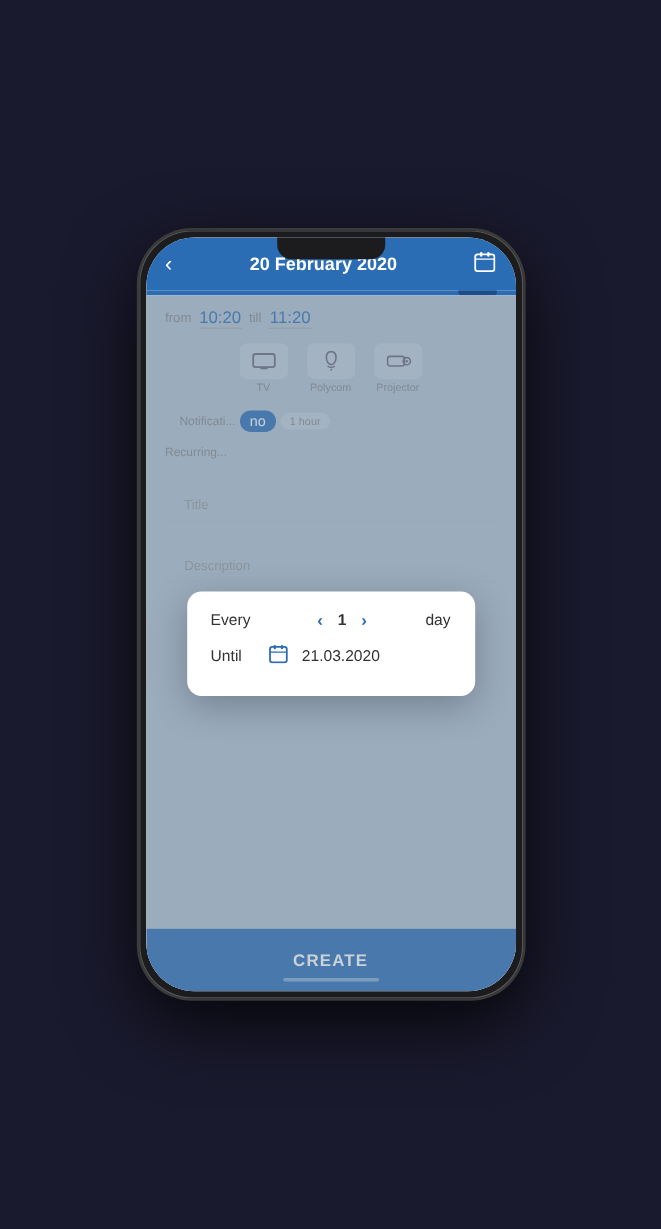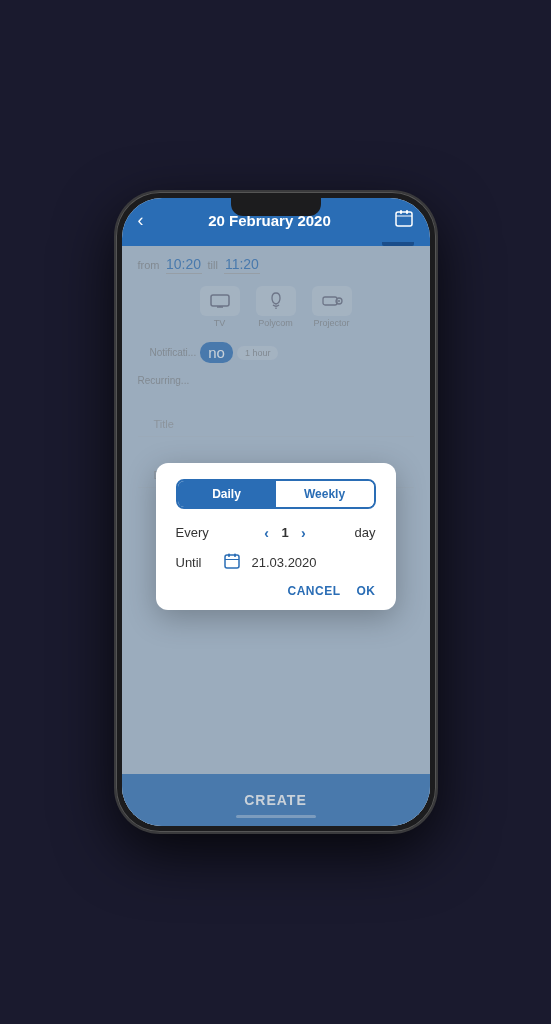--- a/index.html
+++ b/index.html
@@ -204,21 +204,21 @@
     .notif-label {
       color: #888;
       font-size: 10px;
     }
 
     .notif-btn {
       background: #2a6db5;
       border-radius: 10px;
       padding: 2px 8px;
       color: white;
-      font-size: 15px;
+      font-size: 12px;
     }
 
     .notif-btn-ghost {
       background: rgba(200,210,220,0.7);
       border-radius: 10px;
       padding: 2px 8px;
       color: #888;
       font-size: 9px;
     }
 
@@ -487,24 +487,20 @@
 
         <div class="create-btn-area">
           <span class="create-btn-label">CREATE</span>
         </div>
 
       </div>
 
       <div class="modal-overlay">
         <div class="modal-card">
 
-          <div class="modal-tabs">
-            <div class="modal-tab active">Daily</div>
-            <div class="modal-tab inactive">Weekly</div>
-          </div>
 
           <div class="modal-row">
             <span class="modal-row-label">Every</span>
             <div class="stepper-area">
               <span class="stepper-arrow">‹</span>
               <span class="stepper-num">1</span>
               <span class="stepper-arrow">›</span>
             </div>
             <span class="modal-row-unit">day</span>
           </div>
@@ -515,24 +511,20 @@
               <svg width="16" height="16" viewBox="0 0 16 16" fill="none">
                 <rect x="1" y="2" width="14" height="13" rx="2" stroke="#2a6db5" stroke-width="1.5"></rect>
                 <path d="M1 6.5 H15" stroke="#2a6db5" stroke-width="1"></path>
                 <rect x="4" y="0.5" width="2" height="3.5" rx="1" fill="#2a6db5"></rect>
                 <rect x="10" y="0.5" width="2" height="3.5" rx="1" fill="#2a6db5"></rect>
               </svg>
             </span>
             <span class="date-value" style="margin-left:4px;">21.03.2020</span>
           </div>
 
-          <div class="modal-actions">
-            <span class="modal-cancel-btn">CANCEL</span>
-            <span class="modal-ok-btn">OK</span>
-          </div>
 
         </div>
       </div>
 
     </div>
 
     <div class="home-indicator"></div>
 
   </div>
 </div>

